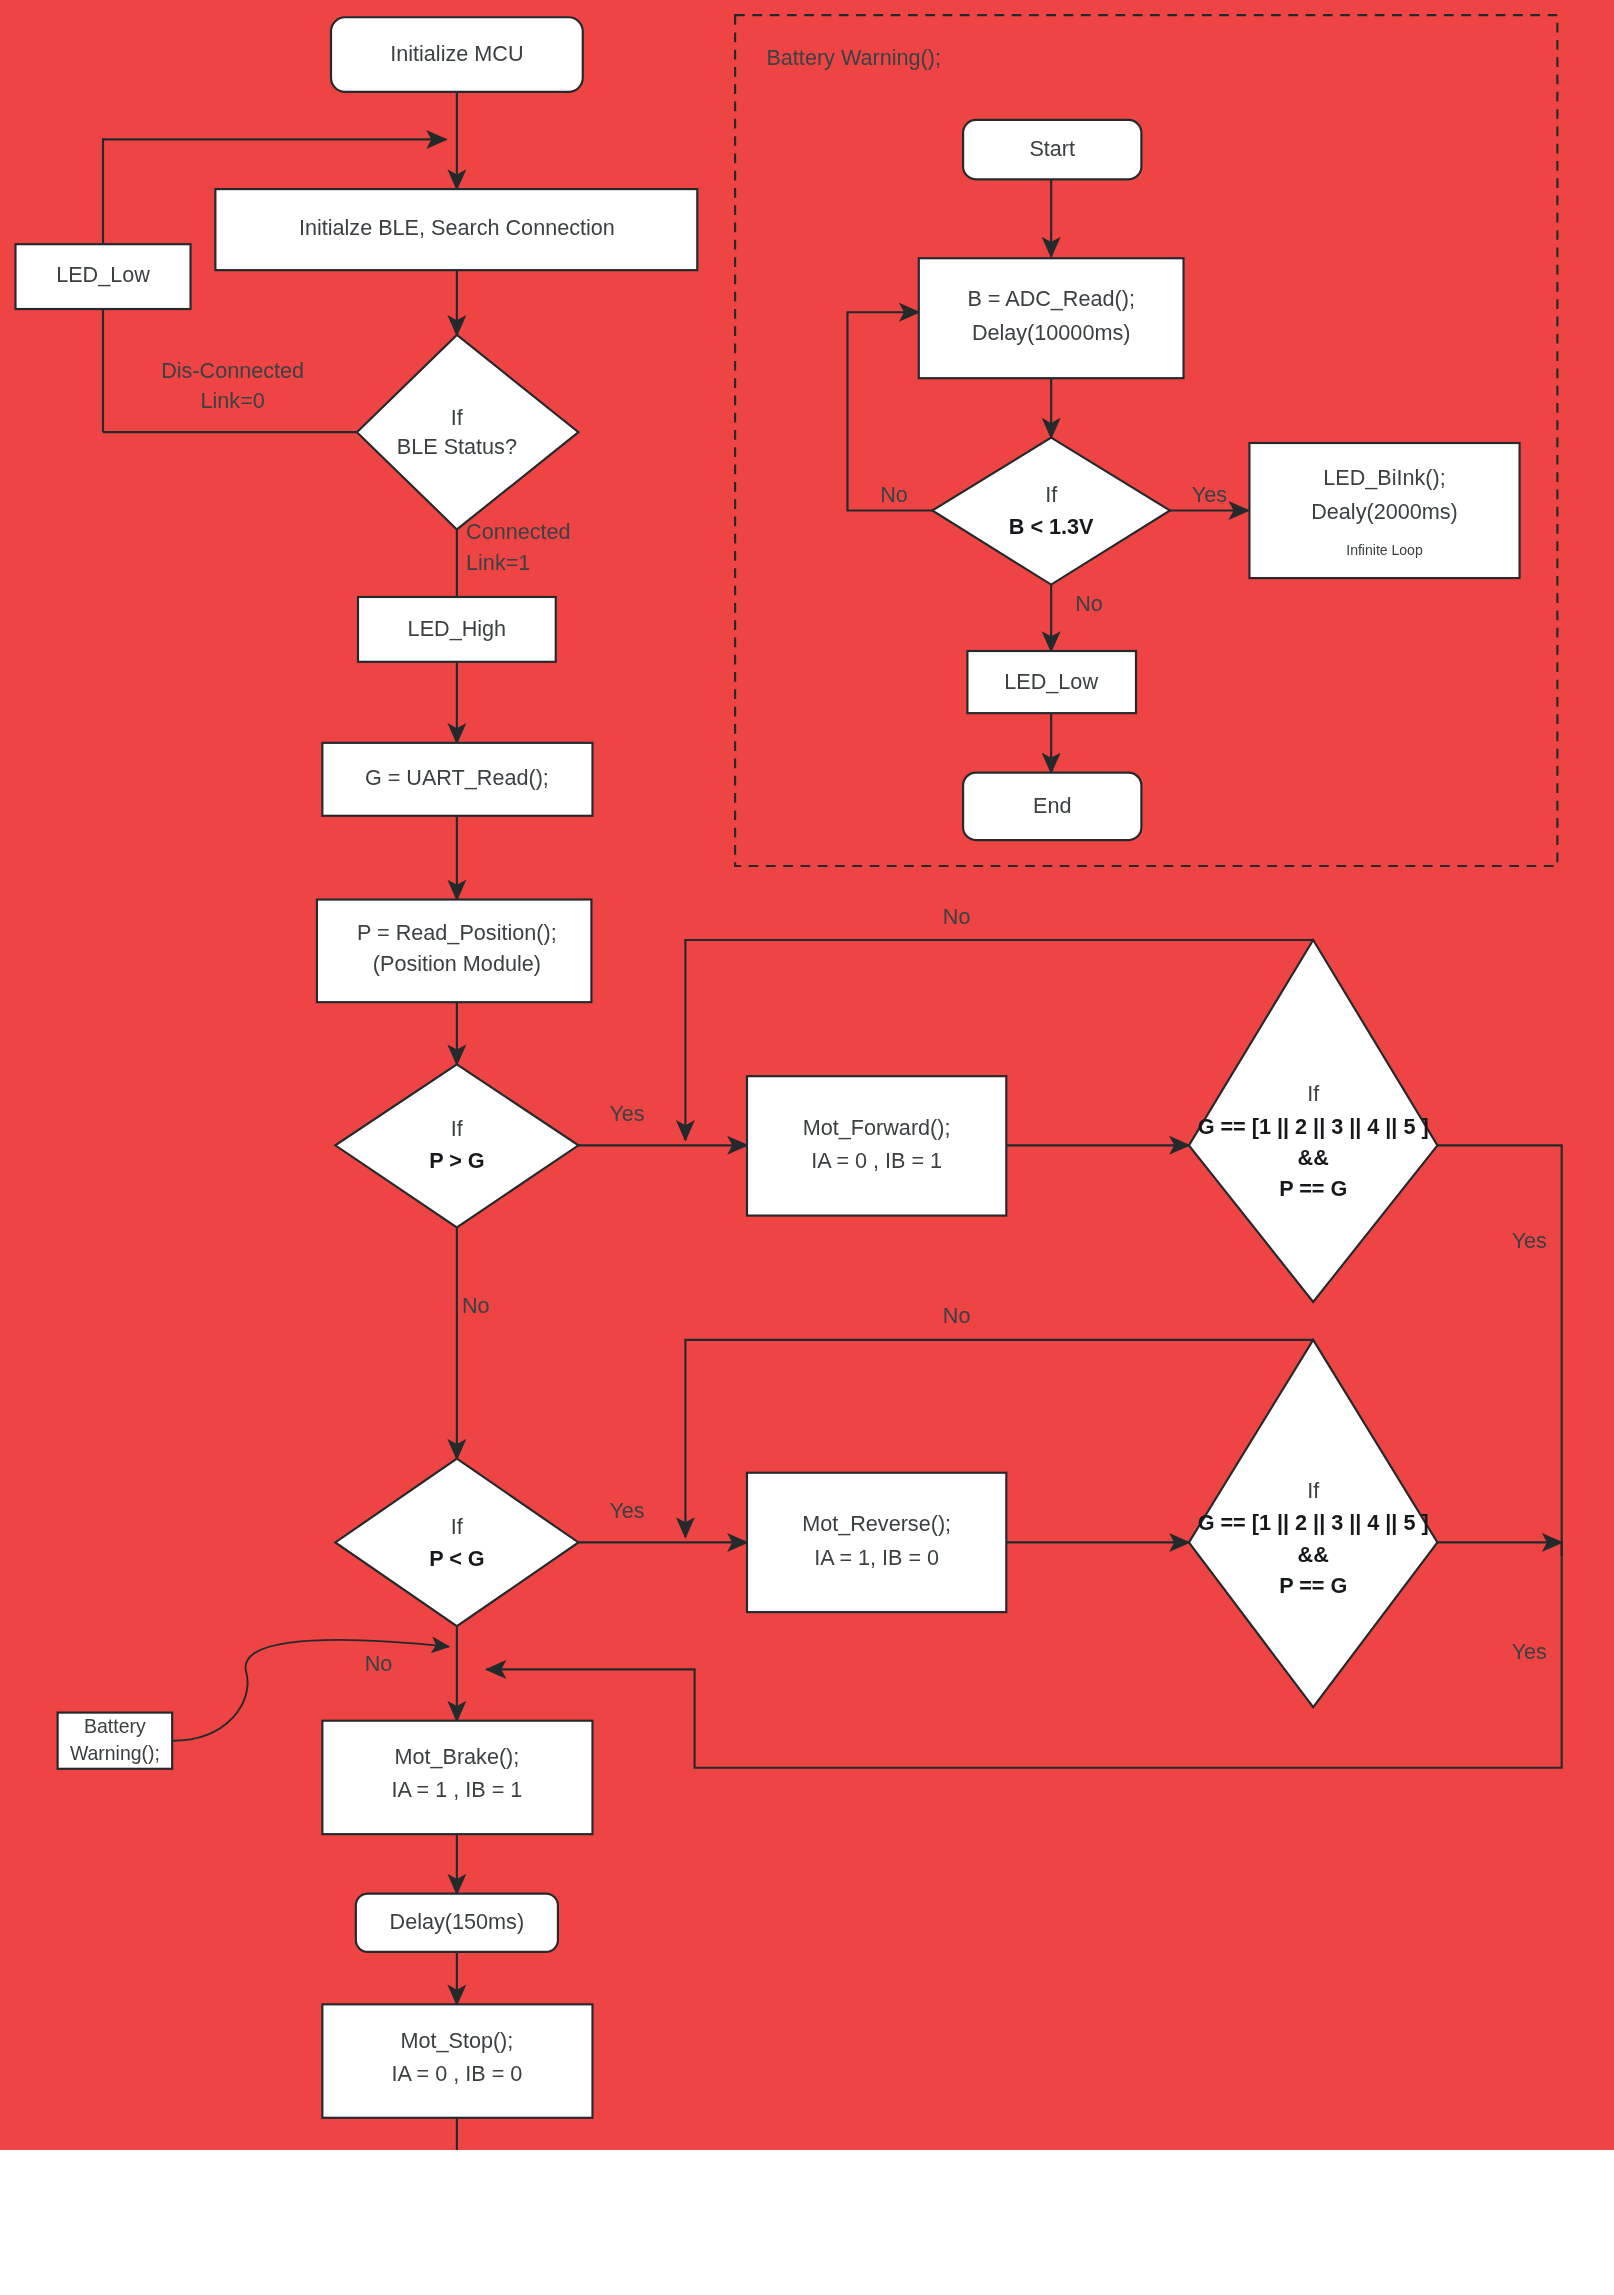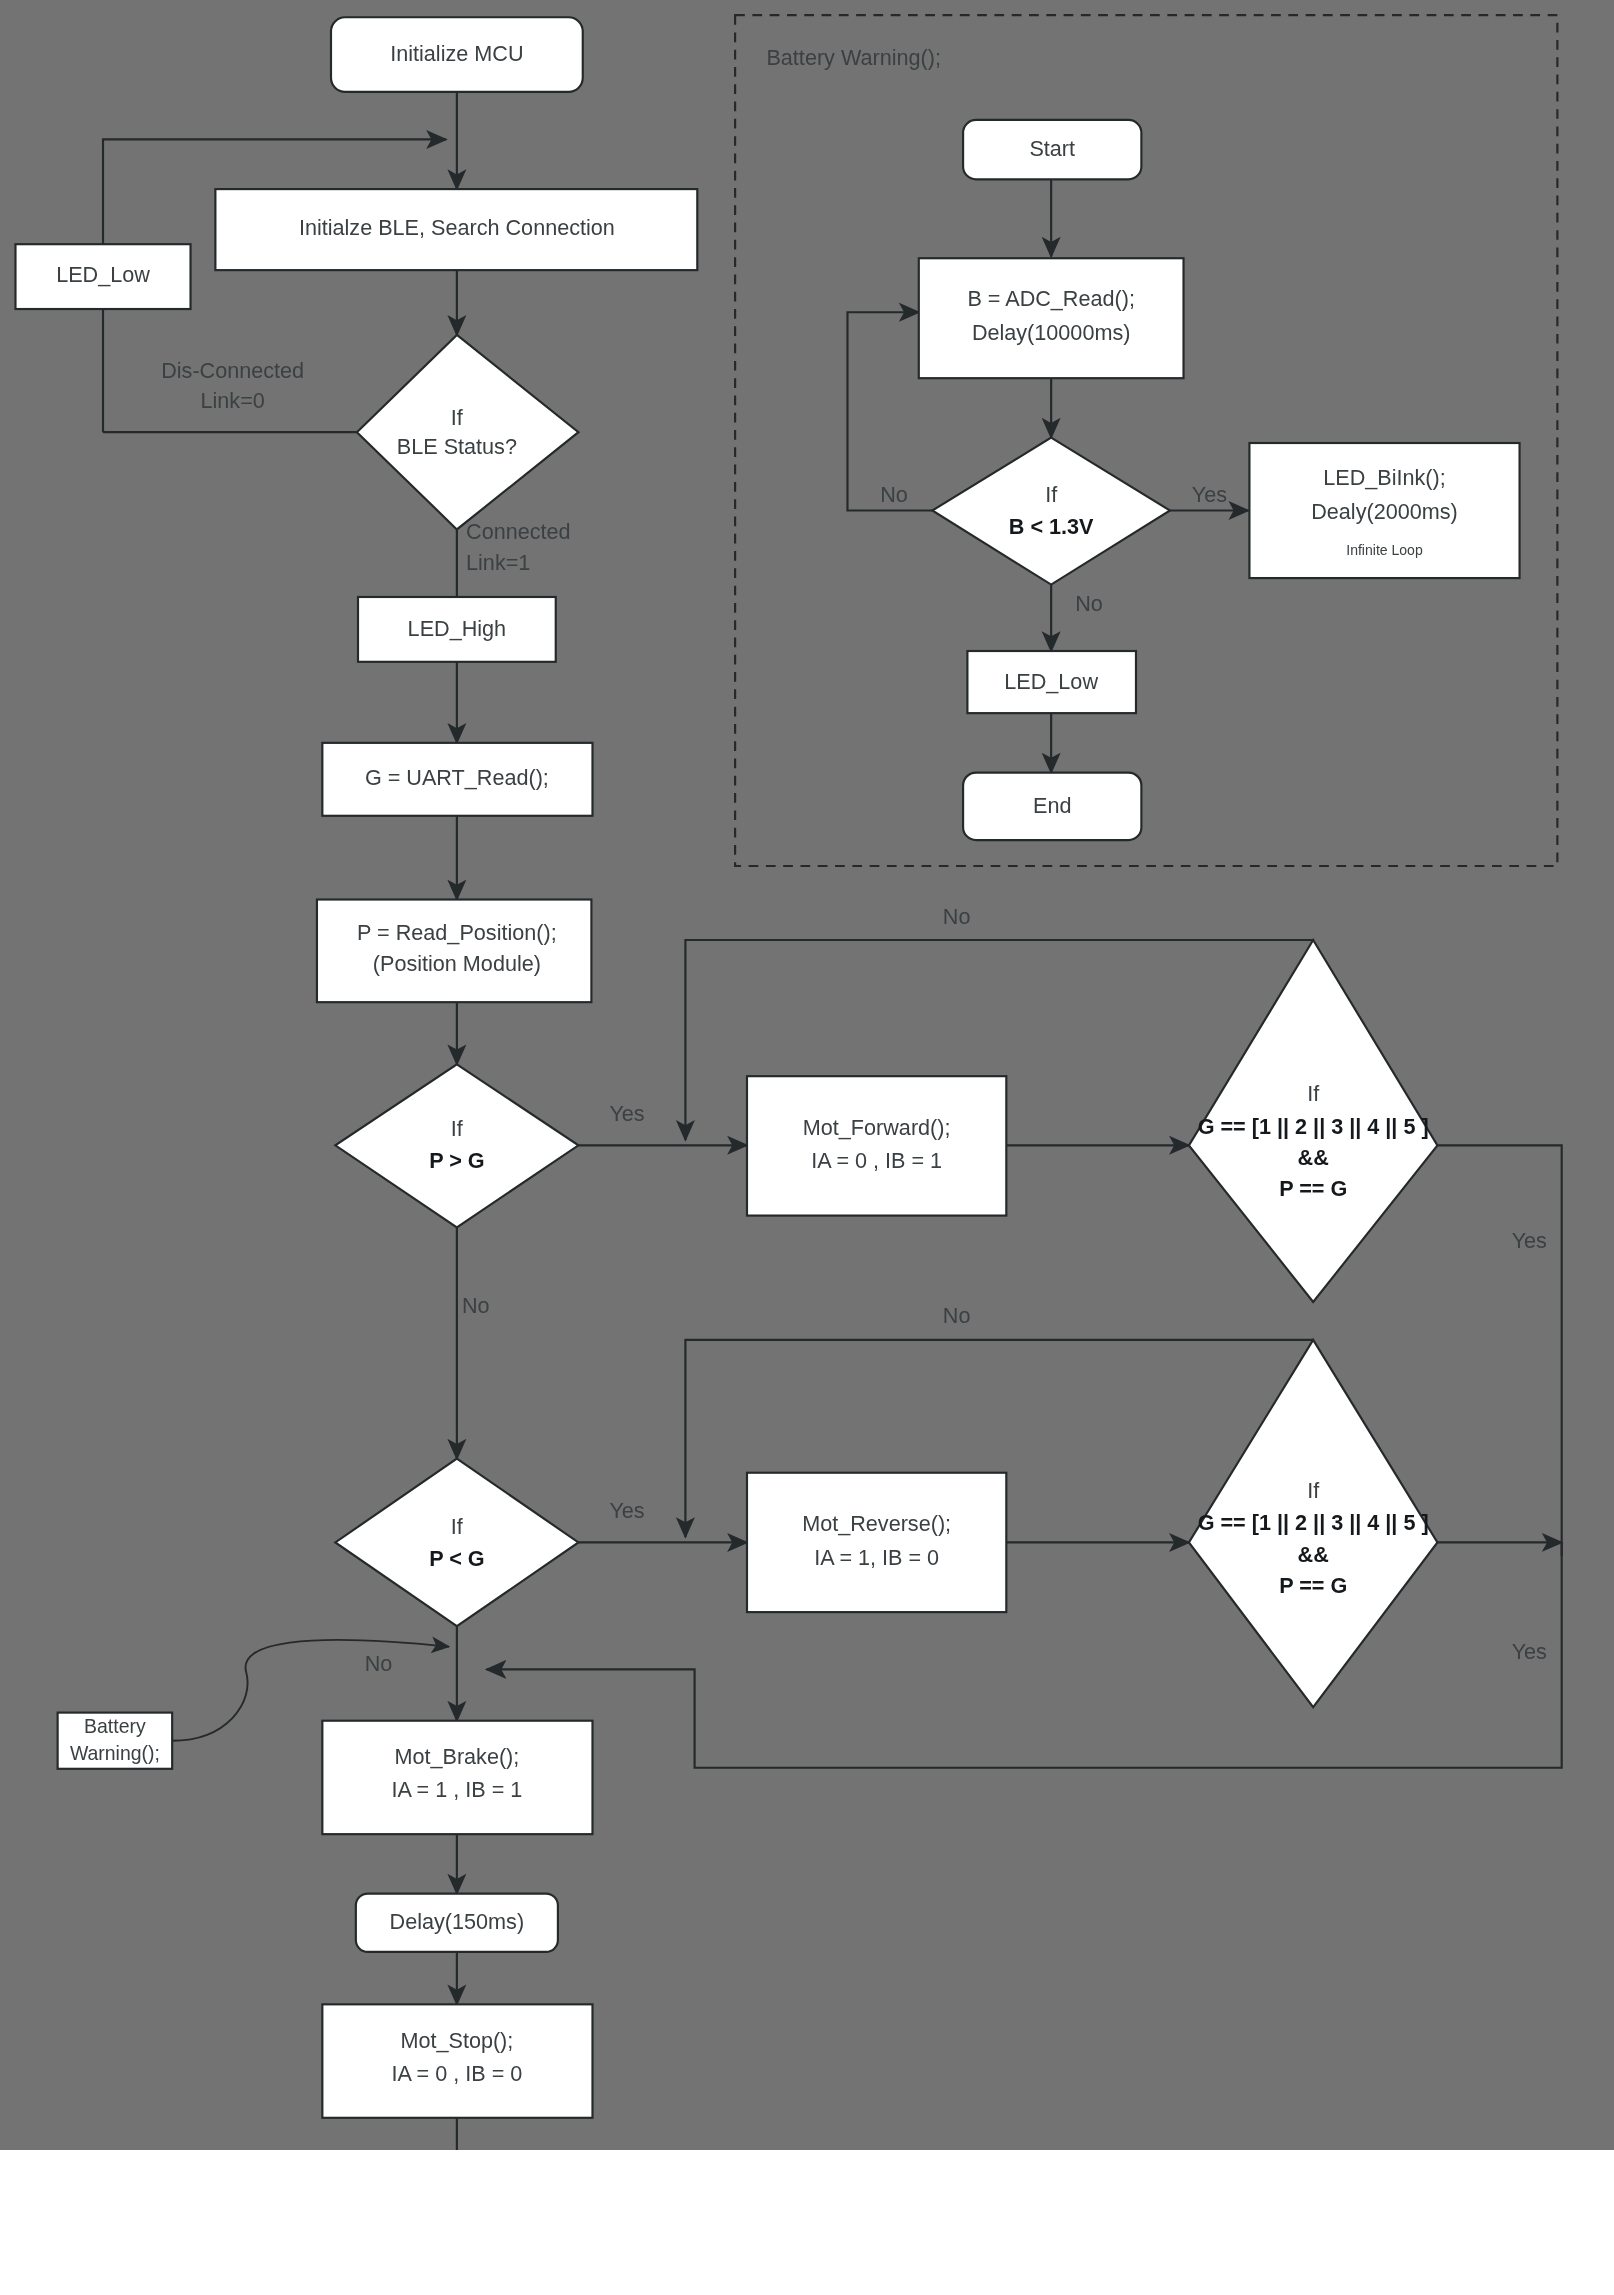--- a/index.html
+++ b/index.html
@@ -1,17 +1,17 @@
 <!DOCTYPE html>
 <html style="font-size:8.6px"><head>
 <meta charset="utf-8">
 <style>
   html,body{margin:0;padding:0;background:#ffffff;}
   body{font-family:"Liberation Sans","DejaVu Sans",sans-serif;}
-  #canvas{position:relative;width:1615px;height:2150px;background:#737373;overflow:hidden;}
+  #canvas{position:relative;width:1615px;height:2150px;background:#ef4444;overflow:hidden;}
   svg{position:absolute;top:0;left:0;width:1615px;height:2295px;}
   .shape{fill:#ffffff;stroke:#24292b;stroke-width:4;}
   .shape-round{fill:#ffffff;stroke:#24292b;stroke-width:4;}
   .edge{fill:none;stroke:#24292b;stroke-width:4;}
   .edge-thin{fill:none;stroke:#24292b;stroke-width:3.5;}
   .dashbox{fill:none;stroke:#24292b;stroke-width:4;stroke-dasharray:18 14;}
   .lbl{font-family:"Liberation Sans","DejaVu Sans",sans-serif;fill:#3b4043;font-size:40px;text-anchor:middle;dominant-baseline:middle;}
   .lbl-b{font-family:"Liberation Sans","DejaVu Sans",sans-serif;fill:#16191c;font-size:40px;font-weight:bold;text-anchor:middle;dominant-baseline:middle;}
   .lbl-sm{font-family:"Liberation Sans","DejaVu Sans",sans-serif;fill:#3b4043;font-size:26px;text-anchor:middle;dominant-baseline:middle;}
   .lbl-edge{font-family:"Liberation Sans","DejaVu Sans",sans-serif;fill:#3b4043;font-size:40px;text-anchor:middle;dominant-baseline:middle;}

